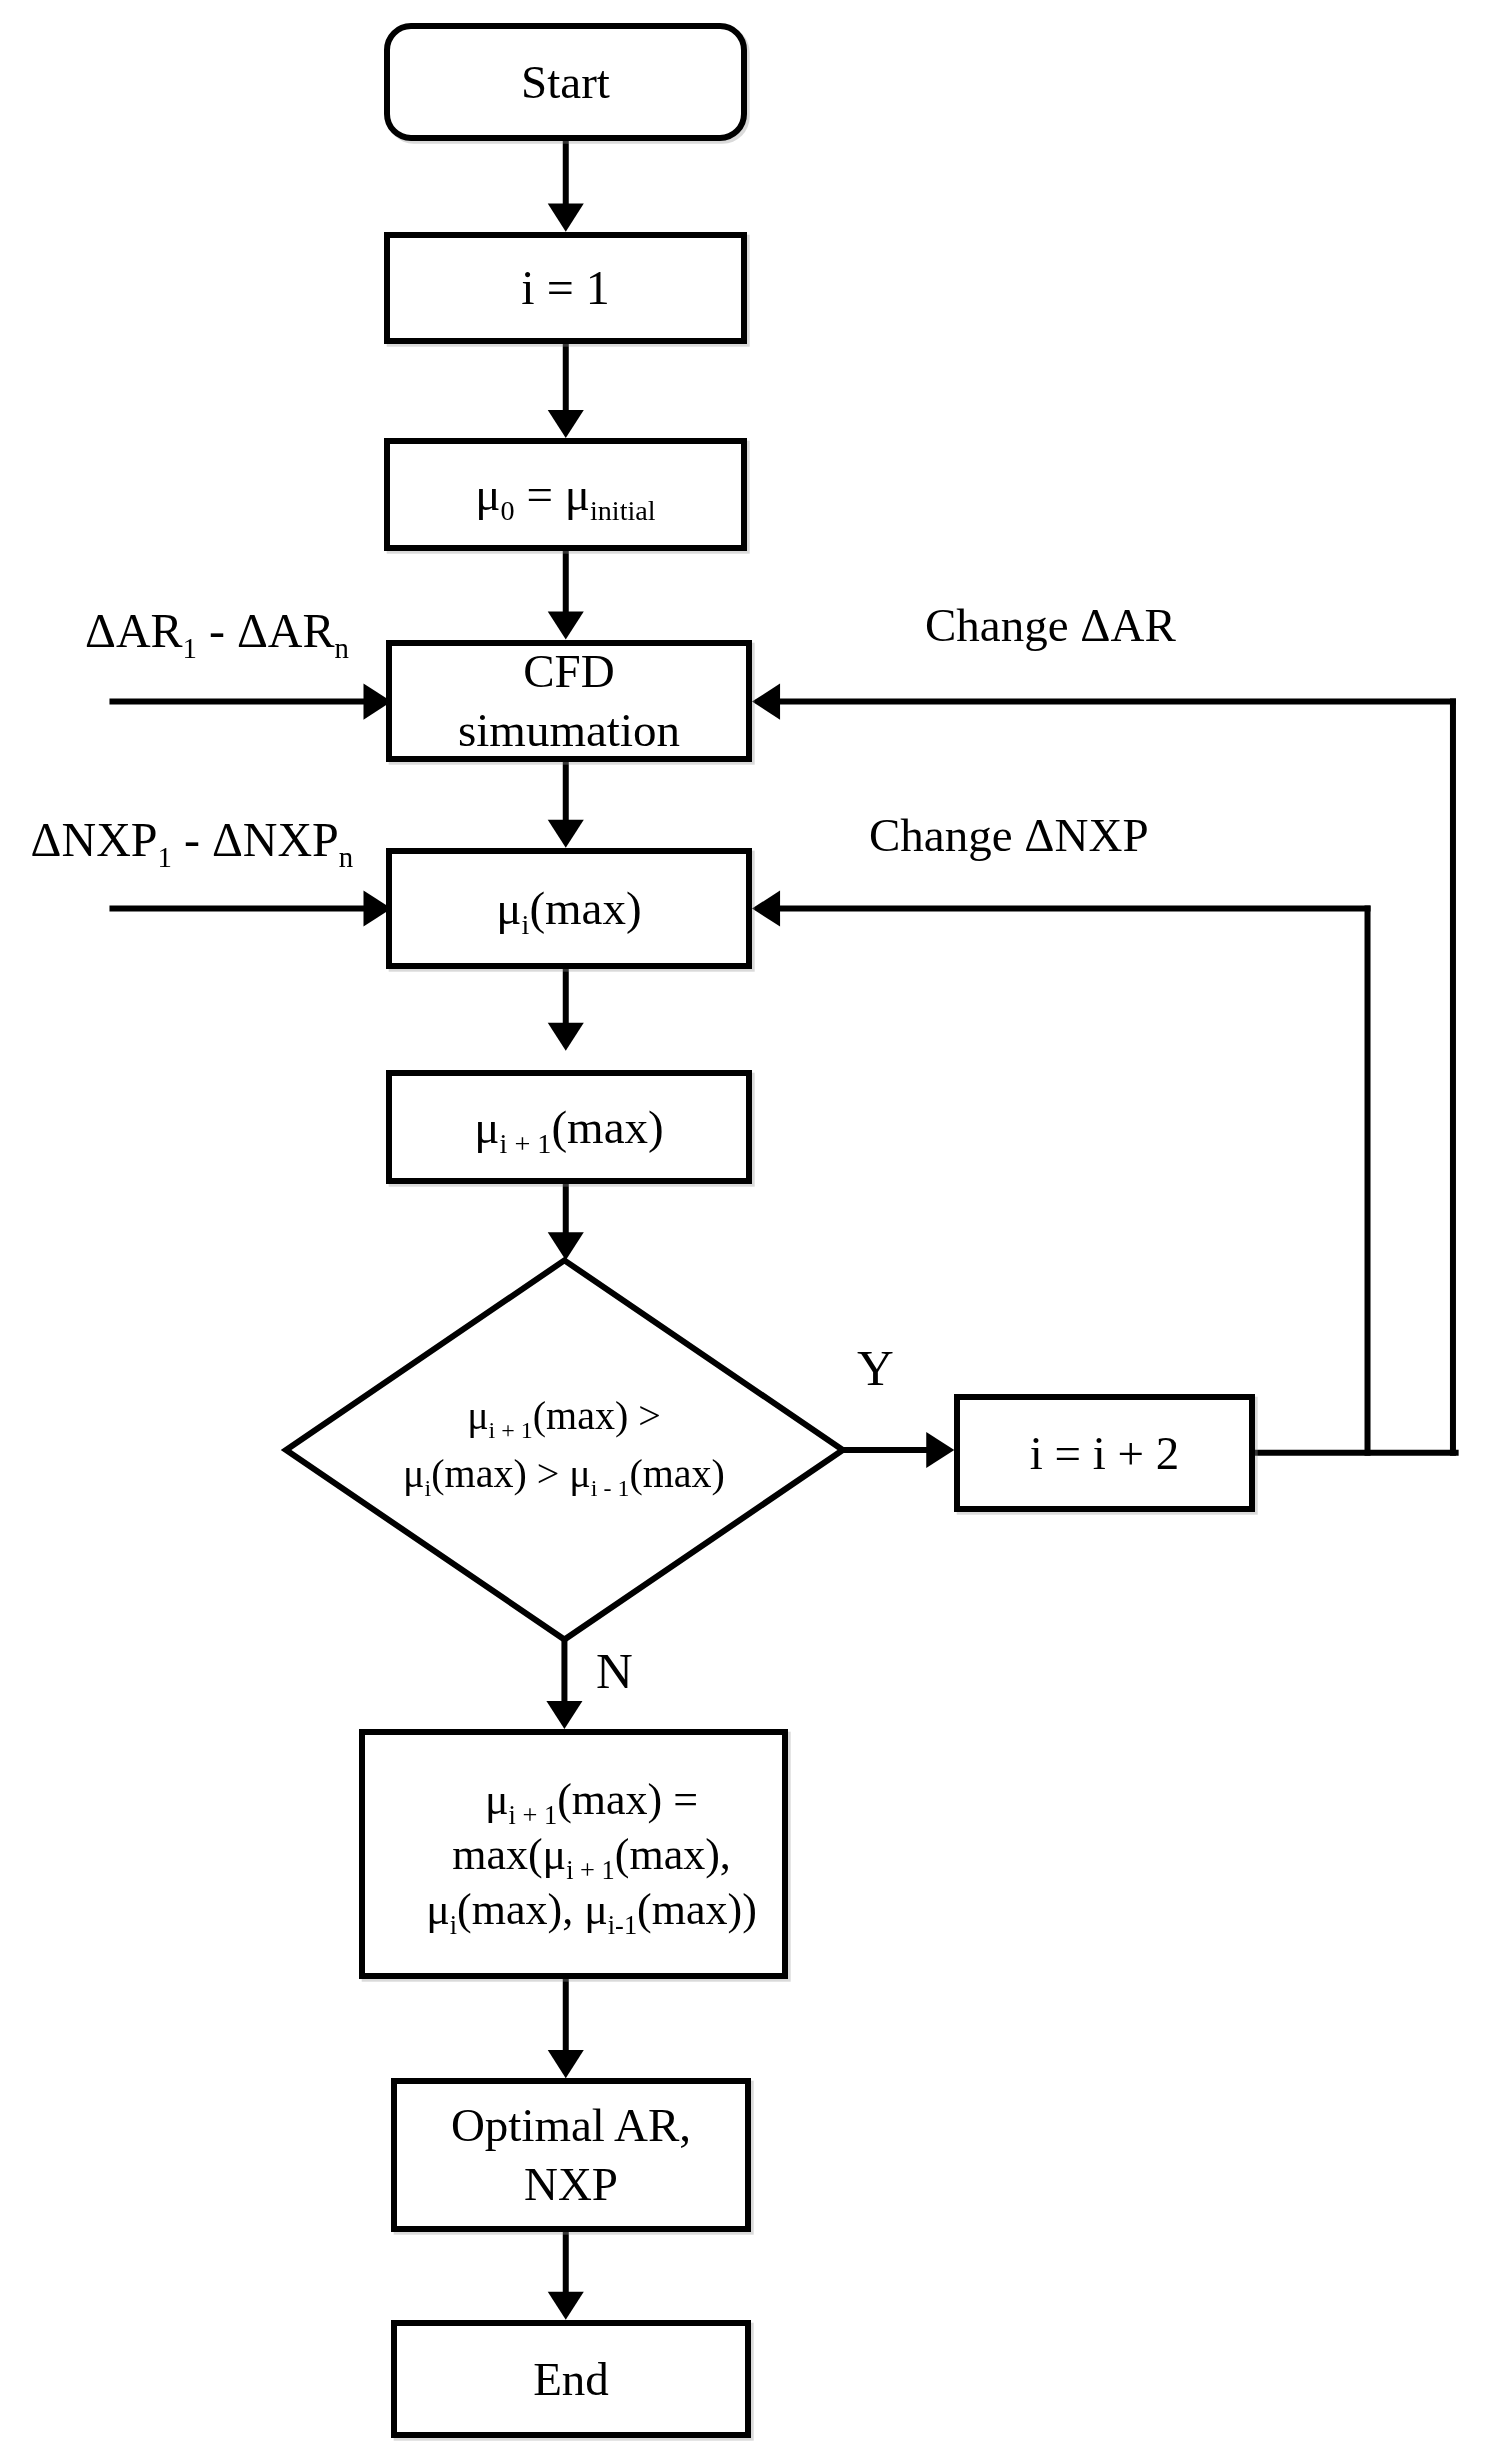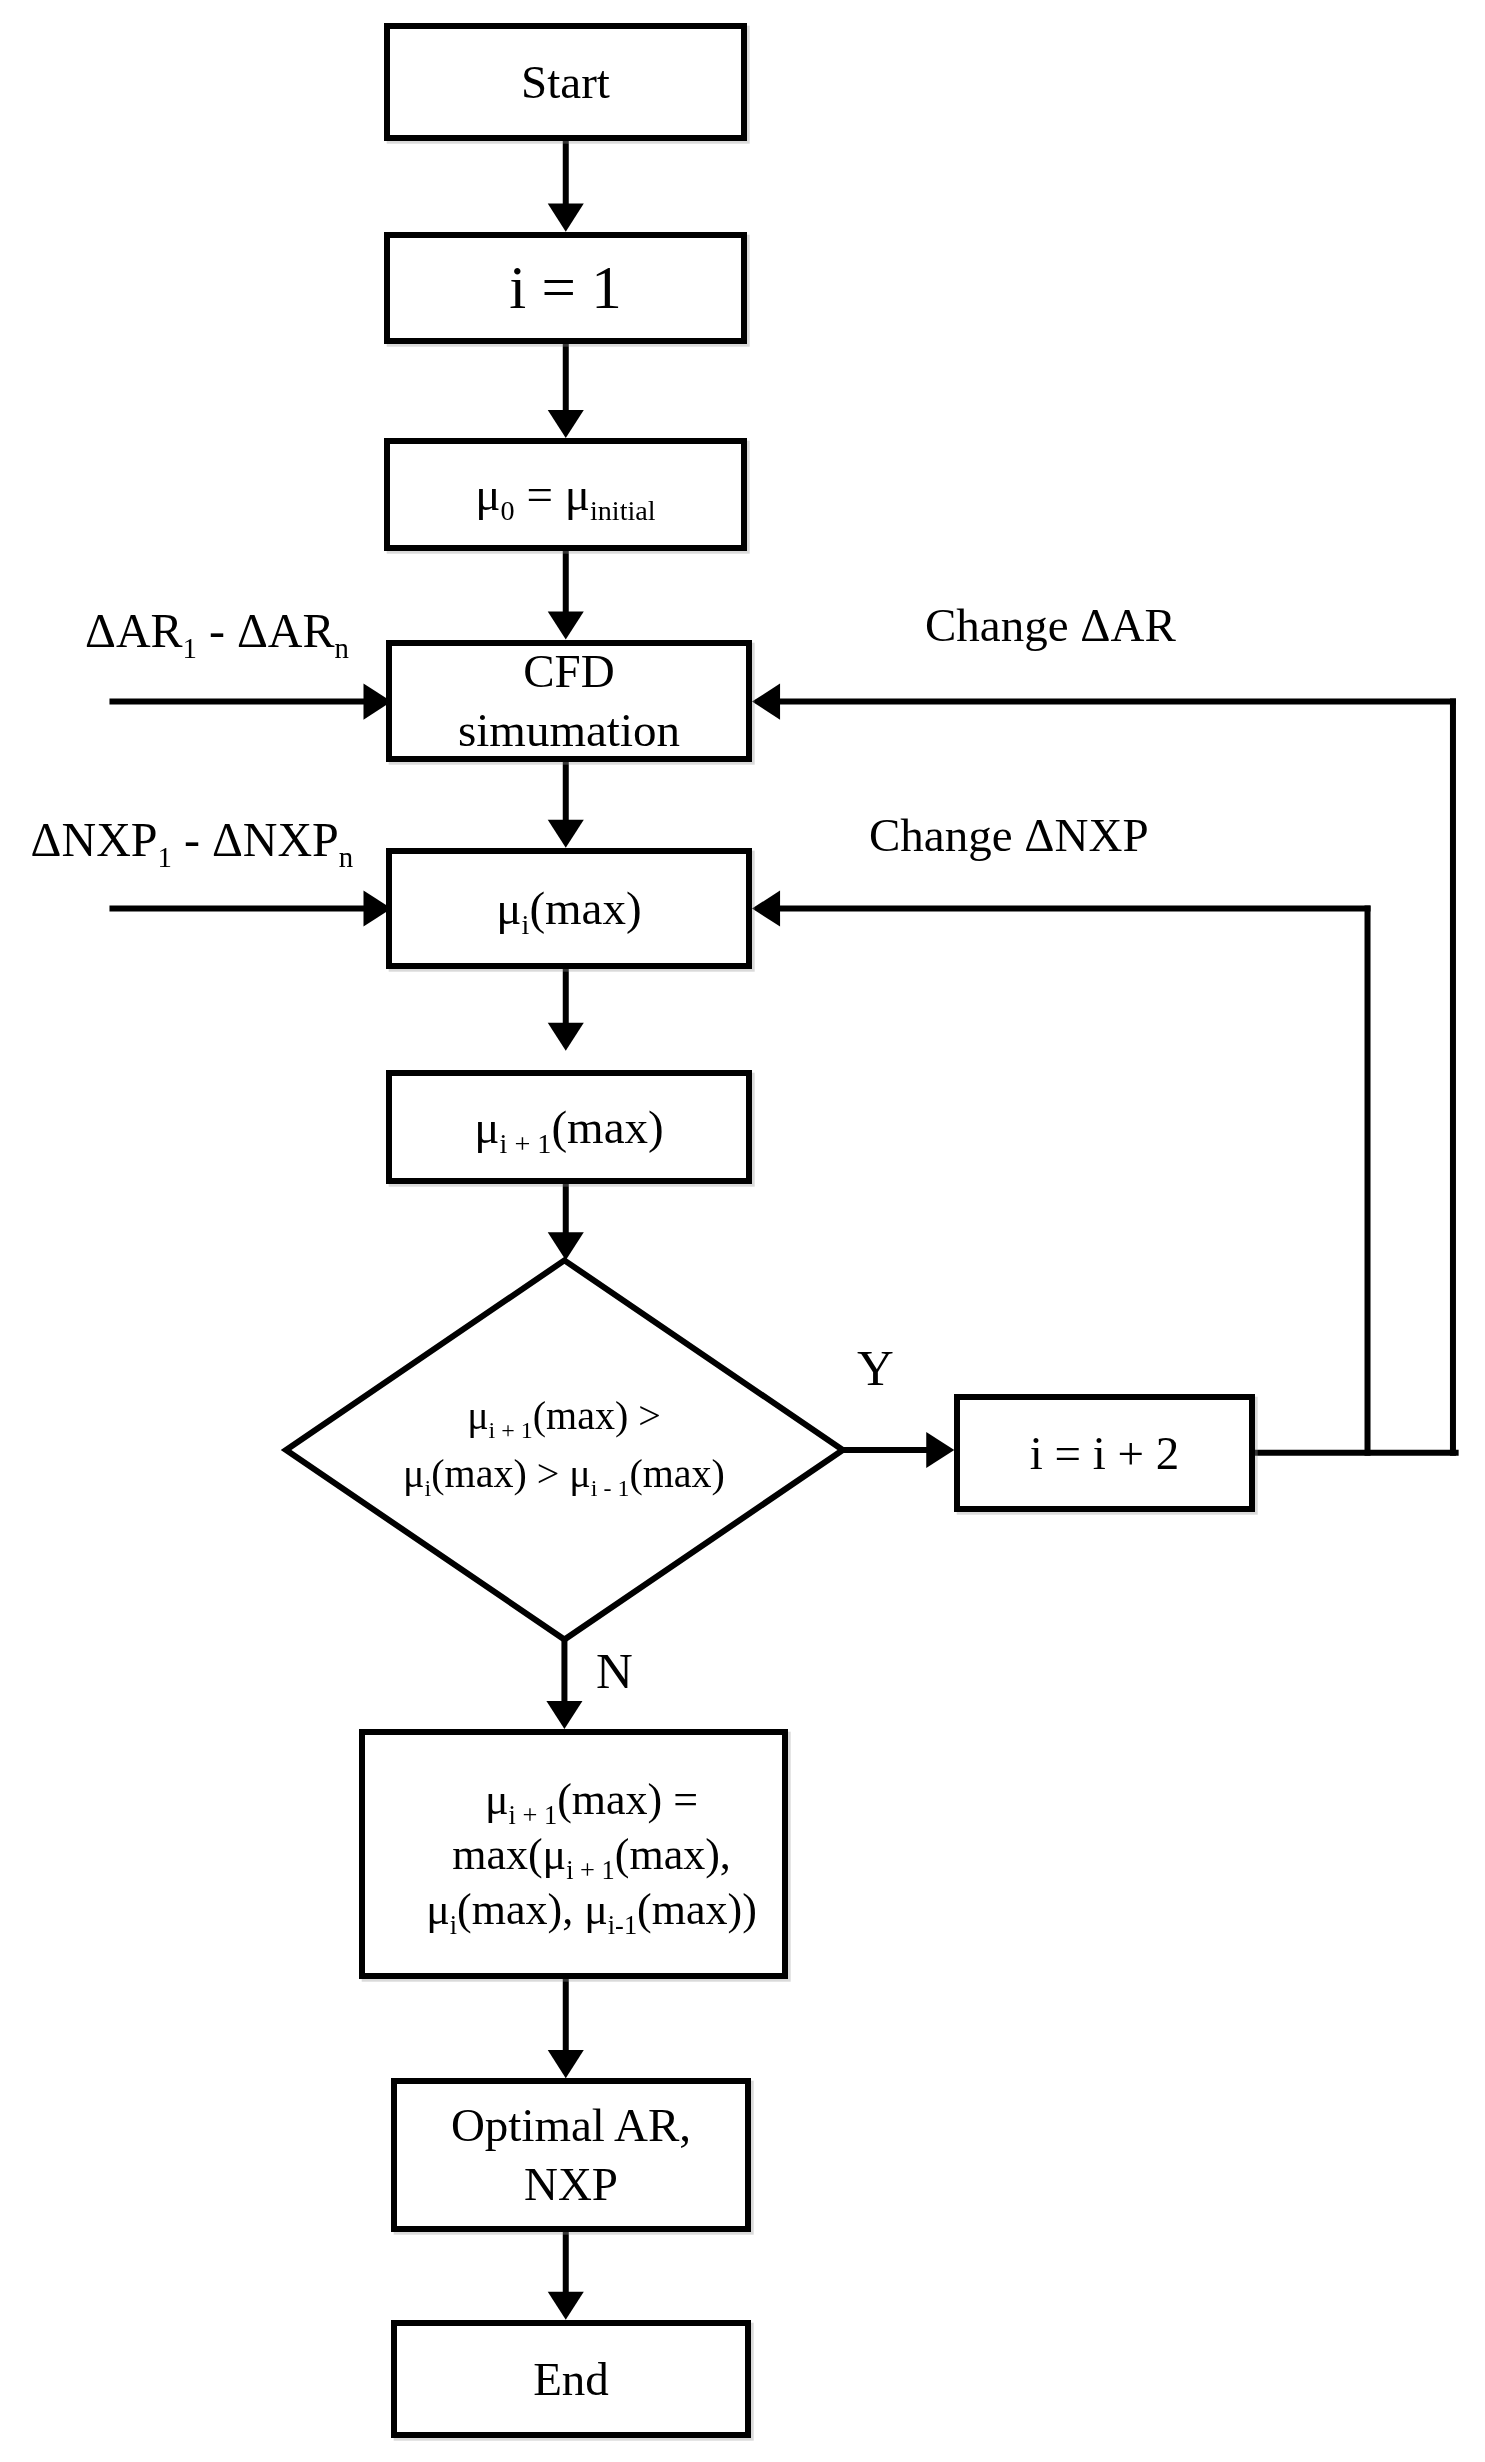--- a/index.html
+++ b/index.html
@@ -70,25 +70,25 @@
       <path d="M820,3433 L874,3433 L847,3475 Z"></path>
       <path d="M544,1024 L544,1078 L586,1051 Z"></path>
       <path d="M544,1334 L544,1388 L586,1361 Z"></path>
       <path d="M1168,1024 L1168,1078 L1126,1051 Z"></path>
       <path d="M1168,1334 L1168,1388 L1126,1361 Z"></path>
       <path d="M1387,2145 L1387,2199 L1429,2172 Z"></path>
     </g>
     <polygon points="845,1888 1262,2172 845,2456 428,2172" fill="#ffffff" stroke="#000000" stroke-width="9"></polygon>
   </svg>
 
-  <div class="node" style="left:384px;top:23.4px;width:363px;height:118px;font-size:47px;">
+  <div class="node" style="left:384px;top:23.4px;width:363px;height:118px;font-size:47px;border-radius:27px;">
     <span class="txt">Start</span>
   </div>
 
-  <div class="node" style="left:384px;top:232px;width:363px;height:112px;font-size:61px;">
+  <div class="node" style="left:384px;top:232px;width:363px;height:112px;font-size:48px;">
     <span class="txt">i = 1</span>
   </div>
 
   <div class="node" style="left:384px;top:438px;width:363px;height:113px;font-size:47px;">
     <span class="txt"><span>μ</span><sub>0</sub><span> = μ</span><sub>initial</sub></span>
   </div>
 
   <div class="node" style="left:386px;top:640px;width:366px;height:122px;font-size:47px;align-items:center;">
     <span class="txt two-lines">
       <span style="display:block">CFD</span>

